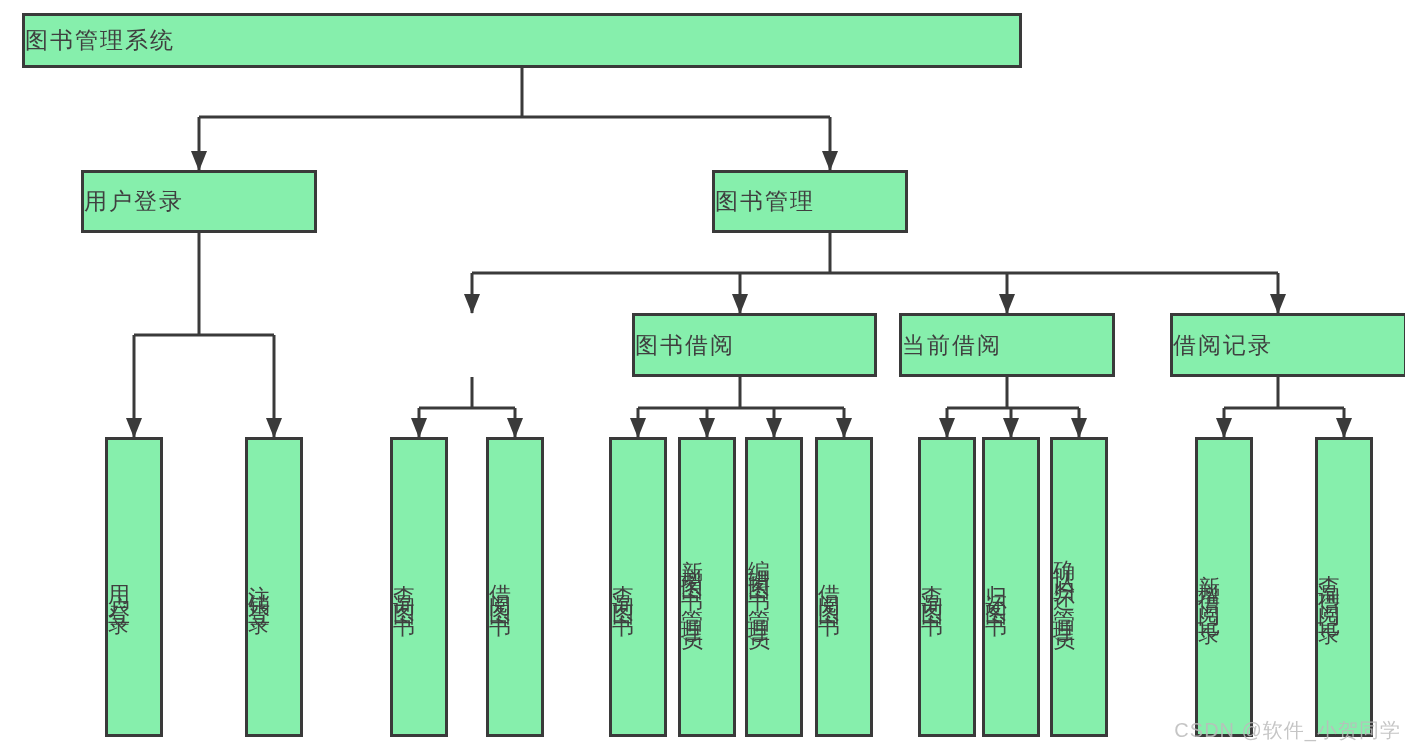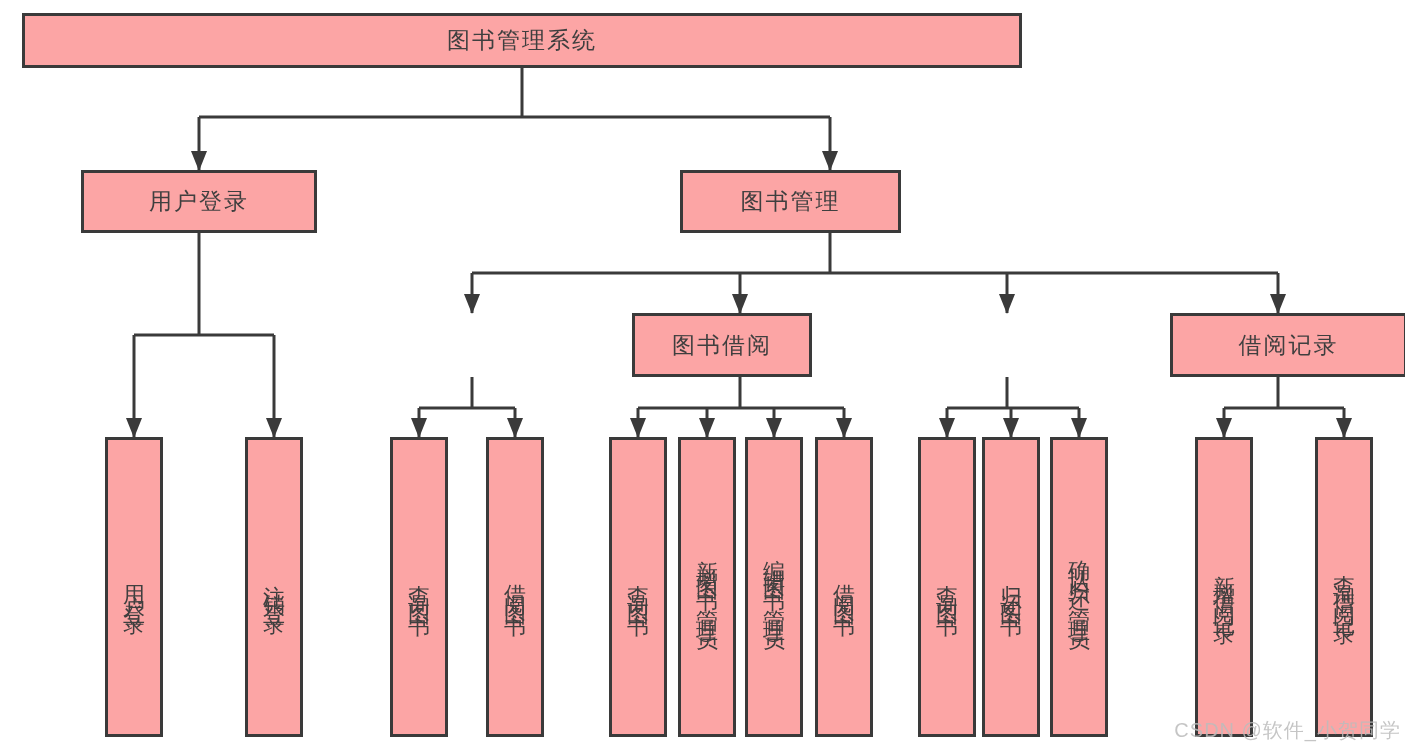--- a/index.html
+++ b/index.html
@@ -9,24 +9,23 @@
     height: 747px;
     background: var(--bg, #ffffff);
     overflow: hidden;
     font-family: "Liberation Sans", "DejaVu Sans", sans-serif;
   }
   svg.connectors { position: absolute; left: 0; top: 0; }
   .node {
     position: absolute;
     box-sizing: border-box;
     border: 3px solid var(--line, #3a3a3a);
-    background: #fca5a5;
+    background: #86efac;
     display: flex;
     align-items: center;
-    justify-content: center;
     color: var(--text, #3f3f3f);
     font-size: 23px;
     letter-spacing: 2px;
     white-space: nowrap;
   }
   .leaf { font-size: 22px; }
   .leaf .label {
     writing-mode: vertical-rl;
     text-orientation: mixed;
     letter-spacing: 10px;
@@ -94,26 +93,29 @@
     </g>
   </svg>
 
   <div class="node" style="left:22px;top:13px;width:1000px;height:55px">
     <span class="label">图书管理系统</span>
   </div>
 
   <div class="node" style="left:81px;top:170px;width:236px;height:63px">
     <span class="label">用户登录</span>
   </div>
-  <div class="node" style="left:680px;top:170px;width:221px;height:63px">
+  <div class="node" style="left:712px;top:170px;width:196px;height:63px">
     <span class="label">图书管理</span>
   </div>
 
-  <div class="node" style="left:632px;top:313px;width:180px;height:64px">
+  <div class="node" style="left:632px;top:313px;width:245px;height:64px">
     <span class="label">图书借阅</span>
+  </div>
+  <div class="node" style="left:899px;top:313px;width:216px;height:64px">
+    <span class="label">当前借阅</span>
   </div>
   <div class="node" style="left:1170px;top:313px;width:237px;height:64px">
     <span class="label">借阅记录</span>
   </div>
 
   <div class="node leaf" style="left:105px;top:437px;width:58px;height:300px">
     <span class="label">用户登录</span>
   </div>
   <div class="node leaf" style="left:245px;top:437px;width:58px;height:300px">
     <span class="label">注销登录</span>

